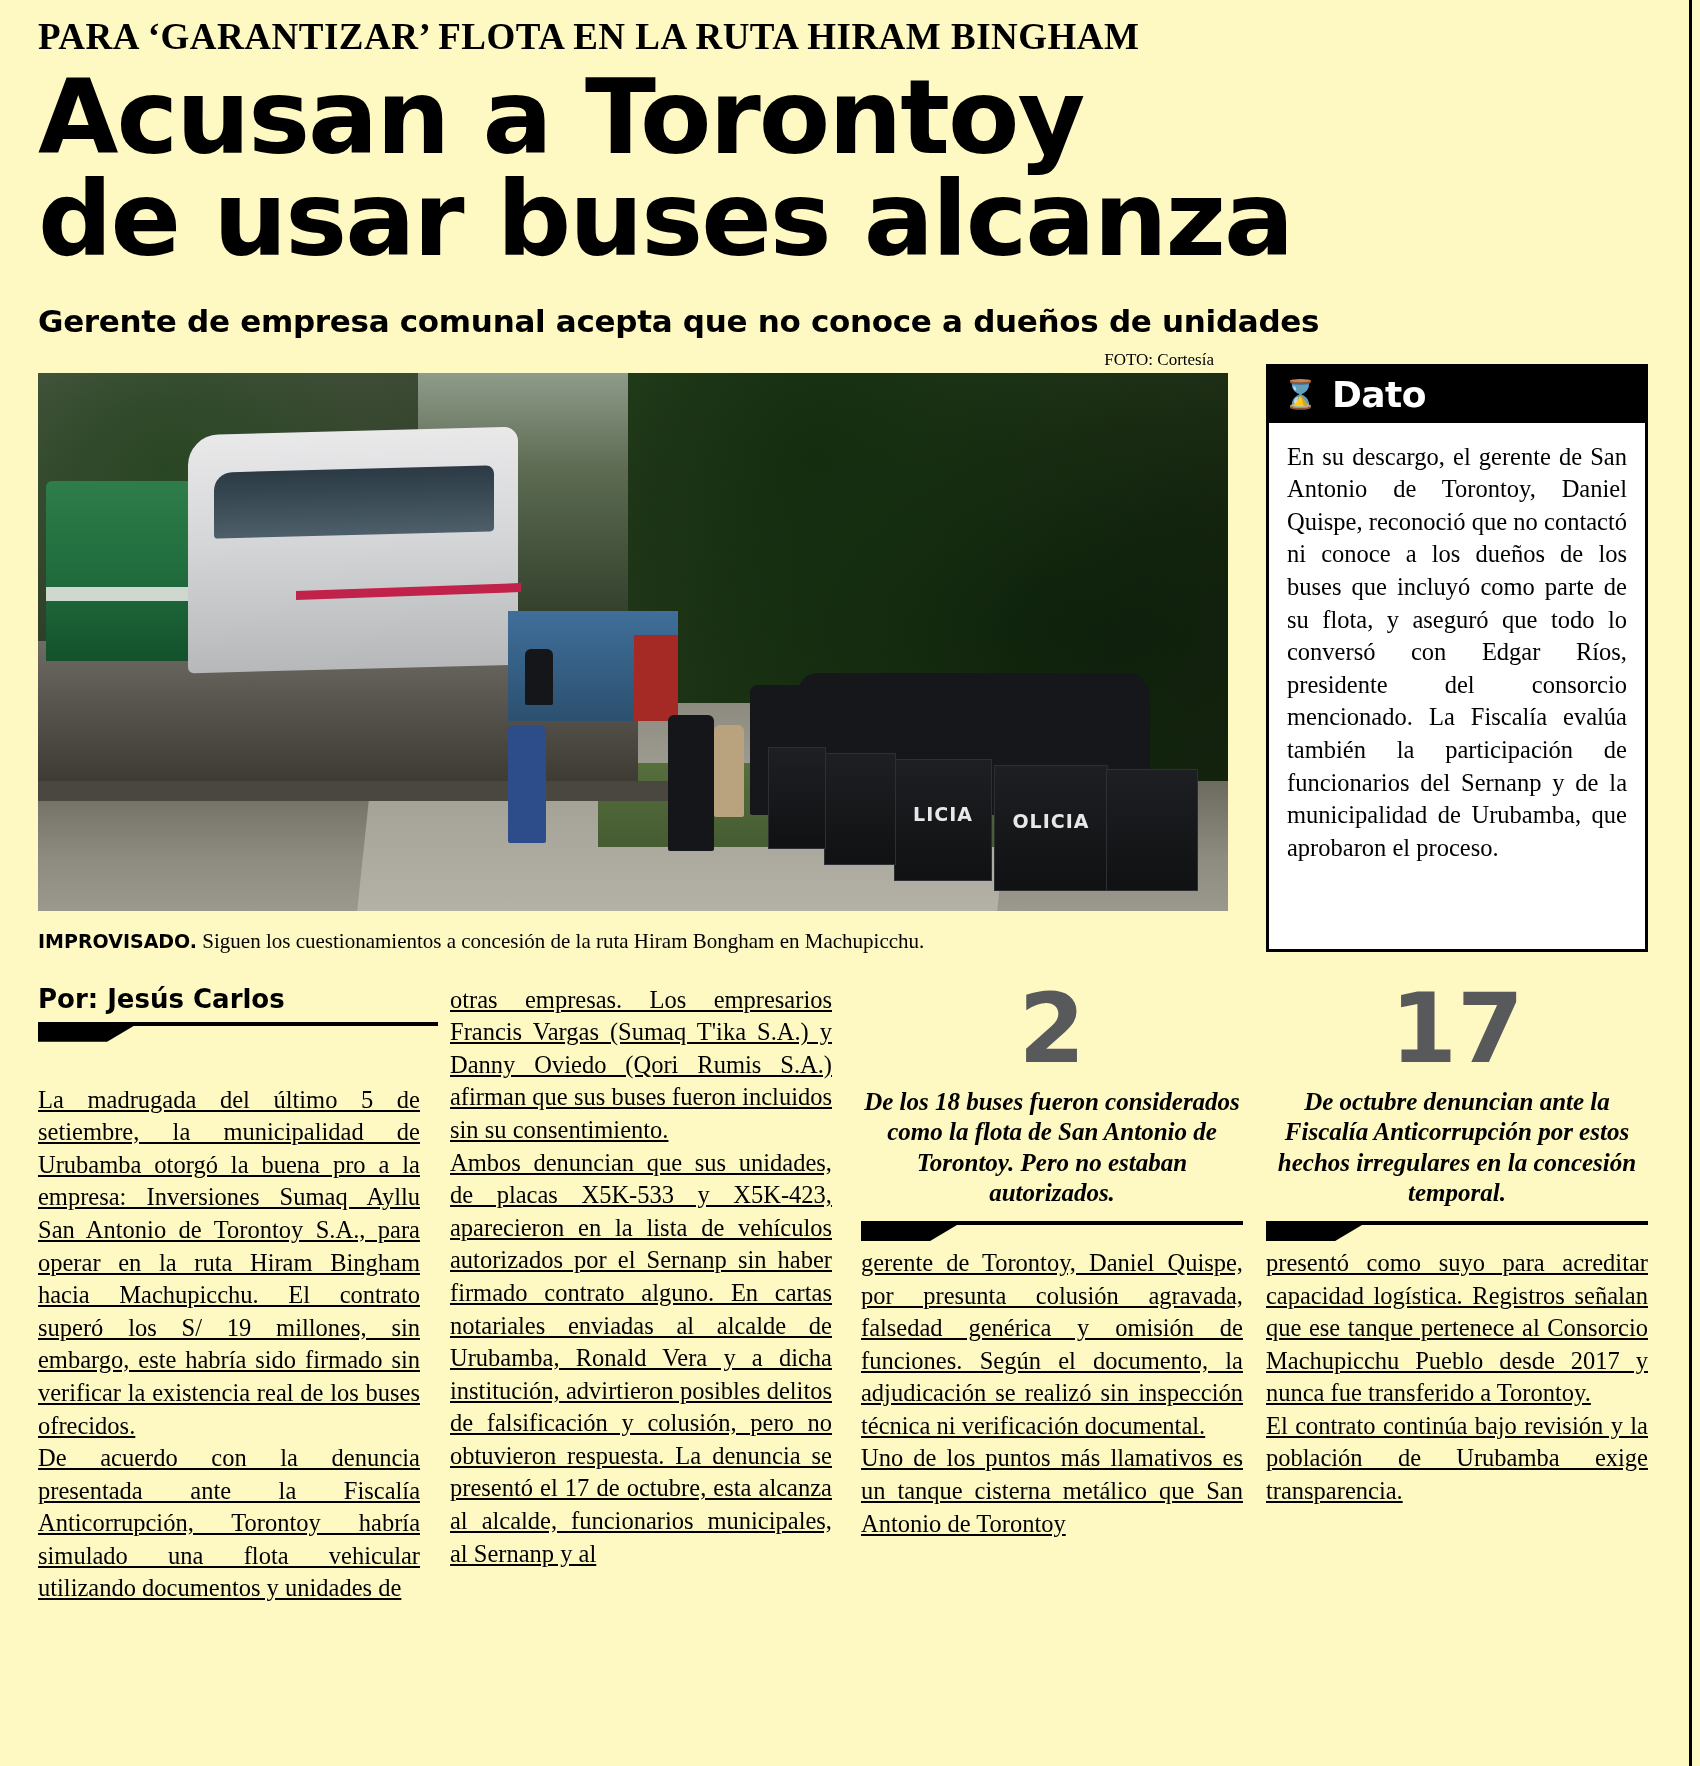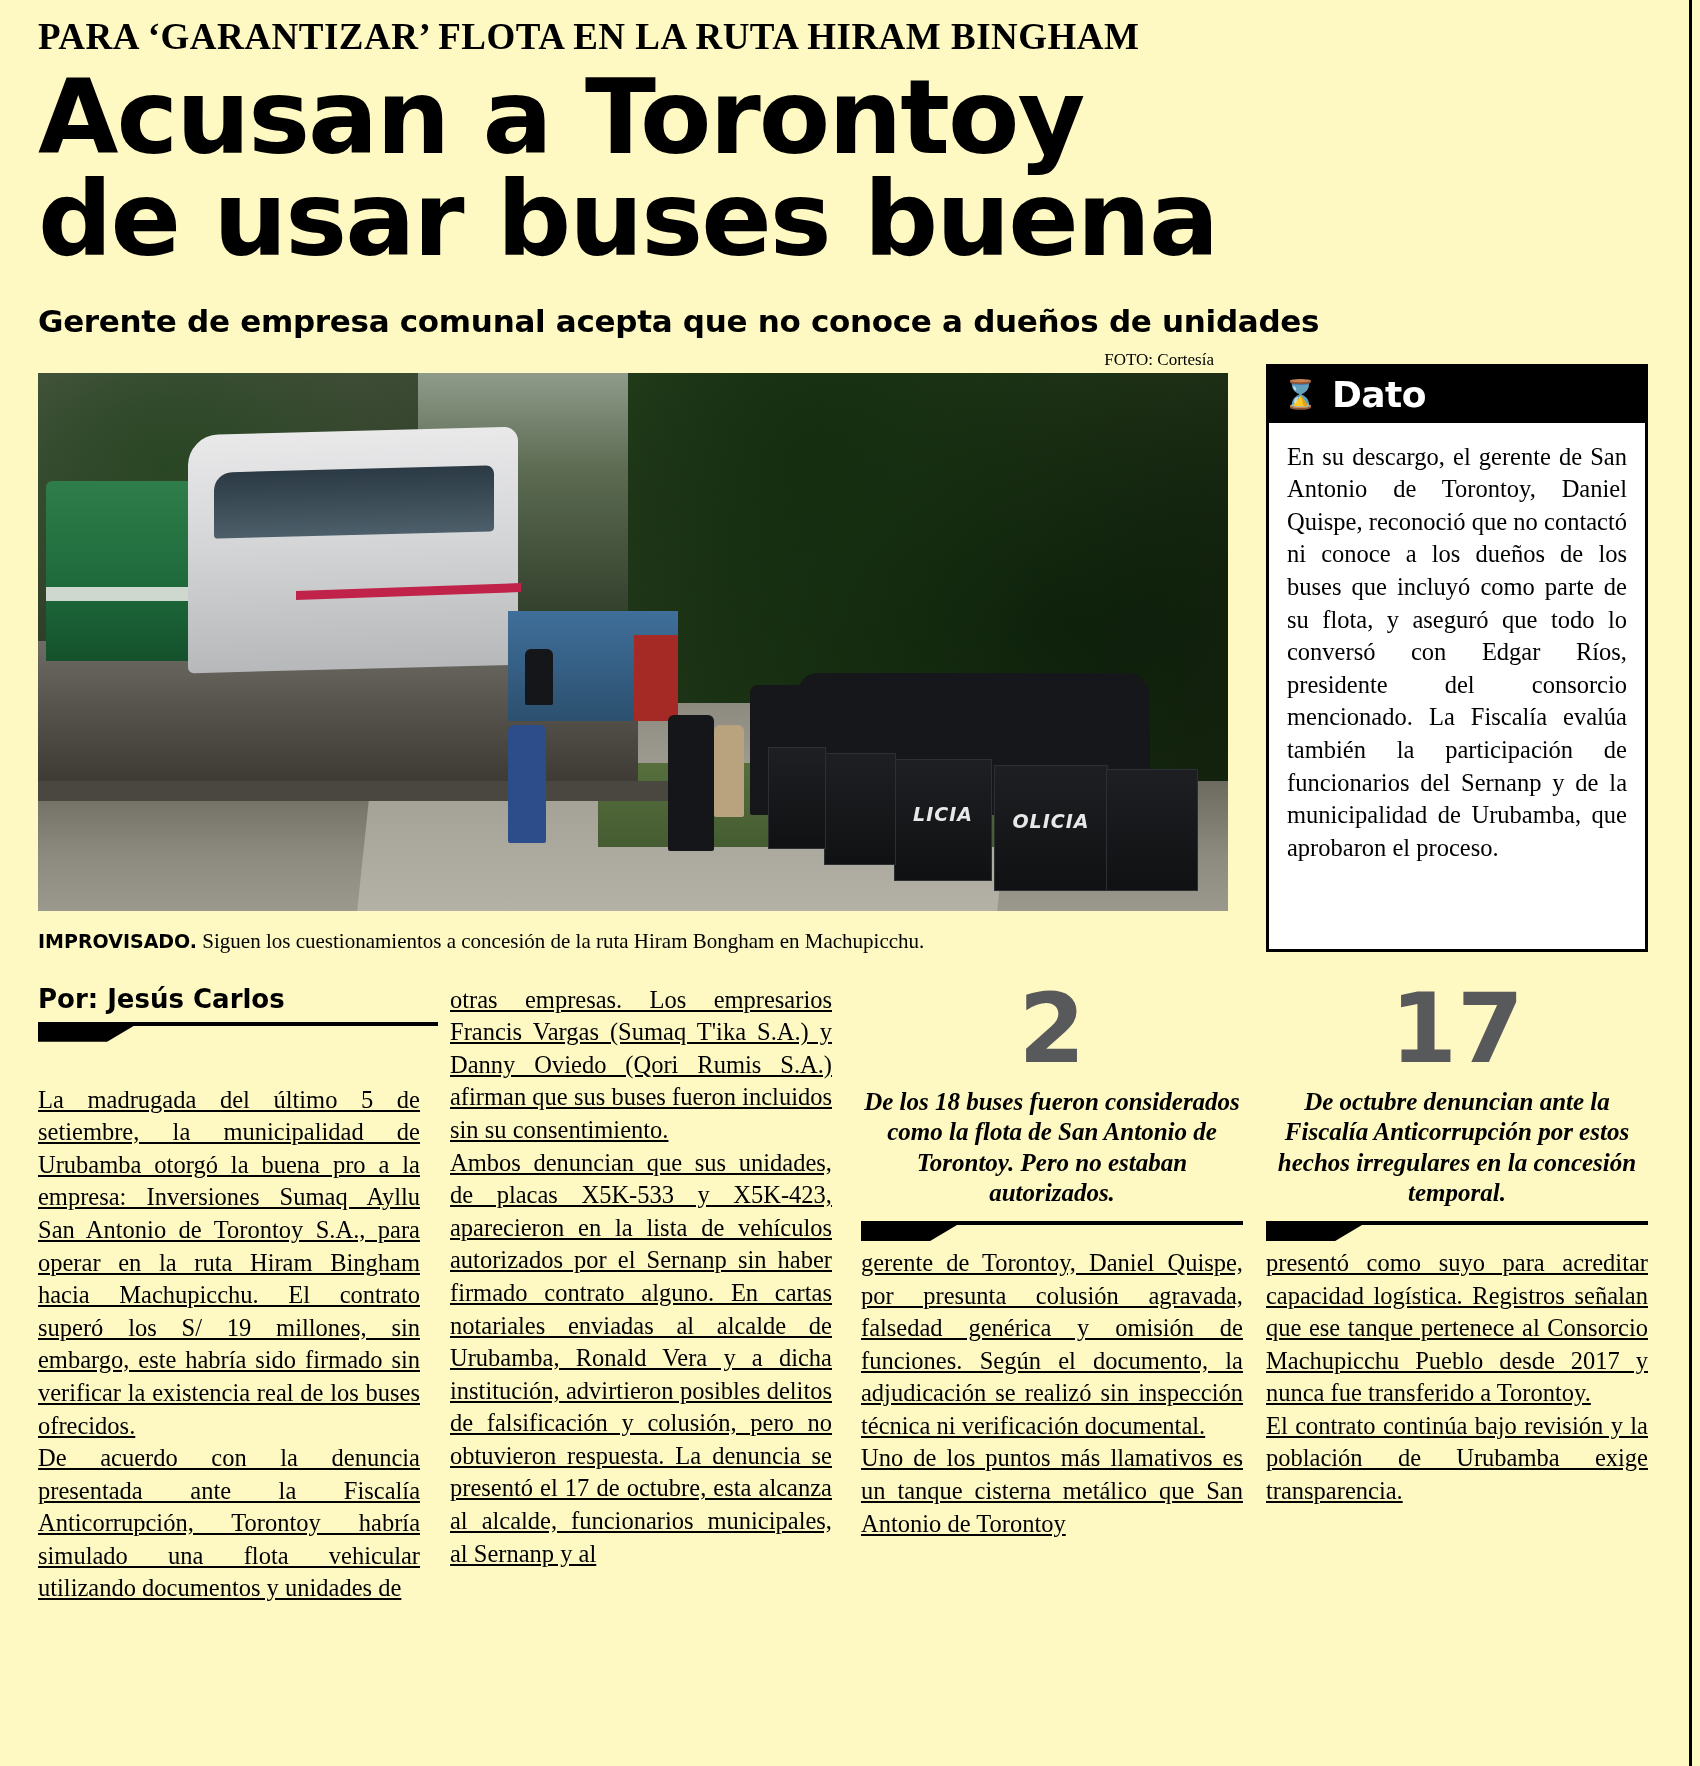--- a/index.html
+++ b/index.html
@@ -81,21 +81,20 @@
     font-size: 17px;
     font-family: "Liberation Serif", serif;
     margin-bottom: 3px;
   }
   .photo {
     position: relative;
     width: 1190px;
     height: 538px;
     overflow: hidden;
     background: #2d3a27;
-    font-style: italic;
   }
   .photo .sky {
     position: absolute; left: 0; top: 0; width: 100%; height: 100%;
     background: linear-gradient(to bottom, #8f9b8a 0%, #5c6b52 18%, #33402c 45%, #243018 70%, #1d2614 100%);
   }
   .photo .foliage-r {
     position: absolute; right: -20px; top: -30px; width: 620px; height: 560px;
     background:
       radial-gradient(ellipse at 30% 20%, rgba(20,45,15,0.95) 0%, rgba(20,45,15,0) 60%),
       radial-gradient(ellipse at 70% 50%, rgba(12,30,10,0.95) 0%, rgba(12,30,10,0) 65%),
@@ -332,21 +331,21 @@
 
 <div class="page">
   <div class="rule-right"></div>
 
   <div class="content">
 
     <div class="kicker">PARA ‘GARANTIZAR’ FLOTA EN LA RUTA HIRAM BINGHAM</div>
 
     <h1 class="headline">
       <span>Acusan a Torontoy</span>
-      <span class="line2">de usar buses buena</span>
+      <span class="line2">de usar buses alcanza</span>
     </h1>
 
     <div class="subhead">Gerente de empresa comunal acepta que no conoce a dueños de unidades</div>
 
     <div class="media-row" style="height:620px;">
 
       <div class="photo-col">
         <div class="photo-credit">FOTO: Cortesía</div>
 
         <div class="photo">

